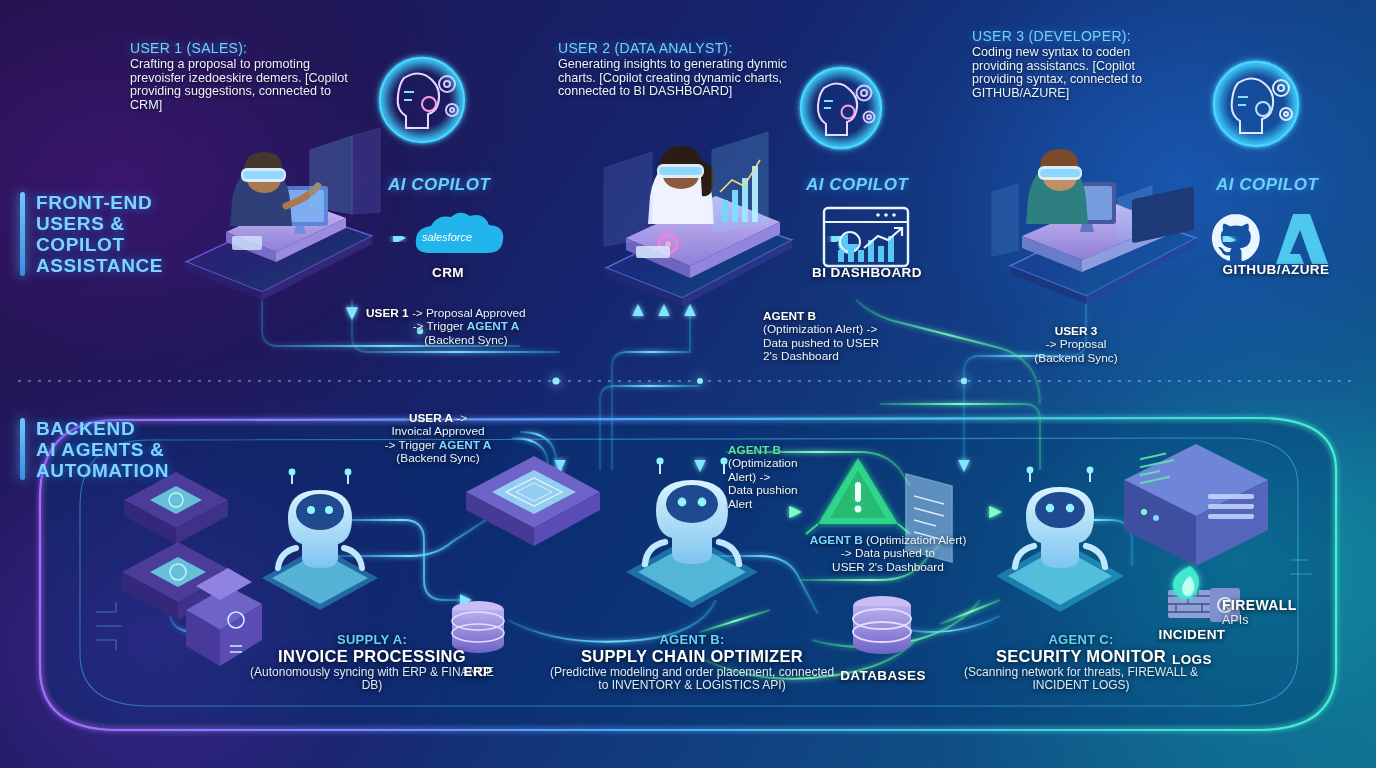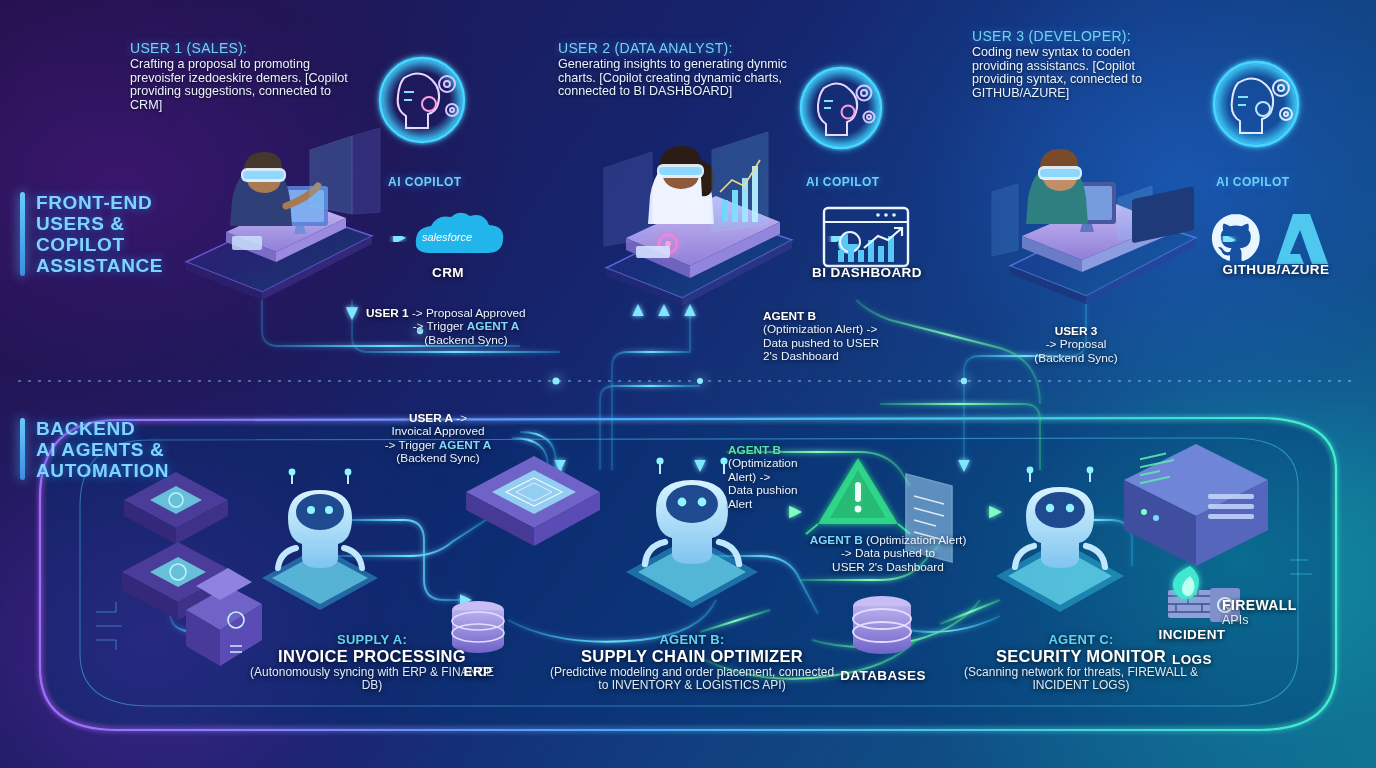--- a/index.html
+++ b/index.html
@@ -38,22 +38,22 @@
   .anno.grn .ag{color:#58e3b0;}
 
   
   .cap{position:absolute;text-align:center;color:#fff;
     text-shadow:0 1px 5px rgba(0,0,0,.85);}
   .cap .k{font-size:13px;font-weight:bold;color:#62d2f2;letter-spacing:.3px;}
   .cap .n{font-size:16.5px;font-weight:bold;letter-spacing:.3px;}
   .cap .d{font-size:12px;line-height:13px;color:#dceaf7;}
   .small-cap{position:absolute;font-size:13.5px;font-weight:bold;color:#fff;
     text-align:center;letter-spacing:.4px;text-shadow:0 1px 5px rgba(0,0,0,.9);}
-  .copilot-lbl{position:absolute;font-size:12px;font-weight:bold;color:#6fd0f5;
-    letter-spacing:.5px;text-shadow:0 0 9px rgba(40,140,230,.9);}
+  .copilot-lbl{position:absolute;font-size:17px;font-weight:bold;color:#6fd0f5;
+    letter-spacing:.5px;text-shadow:0 0 9px rgba(40,140,230,.9);font-style:italic;}
   .fw-lbl{position:absolute;color:#fff;text-shadow:0 1px 5px rgba(0,0,0,.9);margin-top:12px;}
   .fw-lbl .a{font-size:14px;font-weight:bold;letter-spacing:.4px;}
   .fw-lbl .b{font-size:12.5px;color:#dbeaf6;}
 </style>
 </head>
 <body>
 
 <div id="stage">
 
   <svg class="layer" viewBox="0 0 1376 768">

